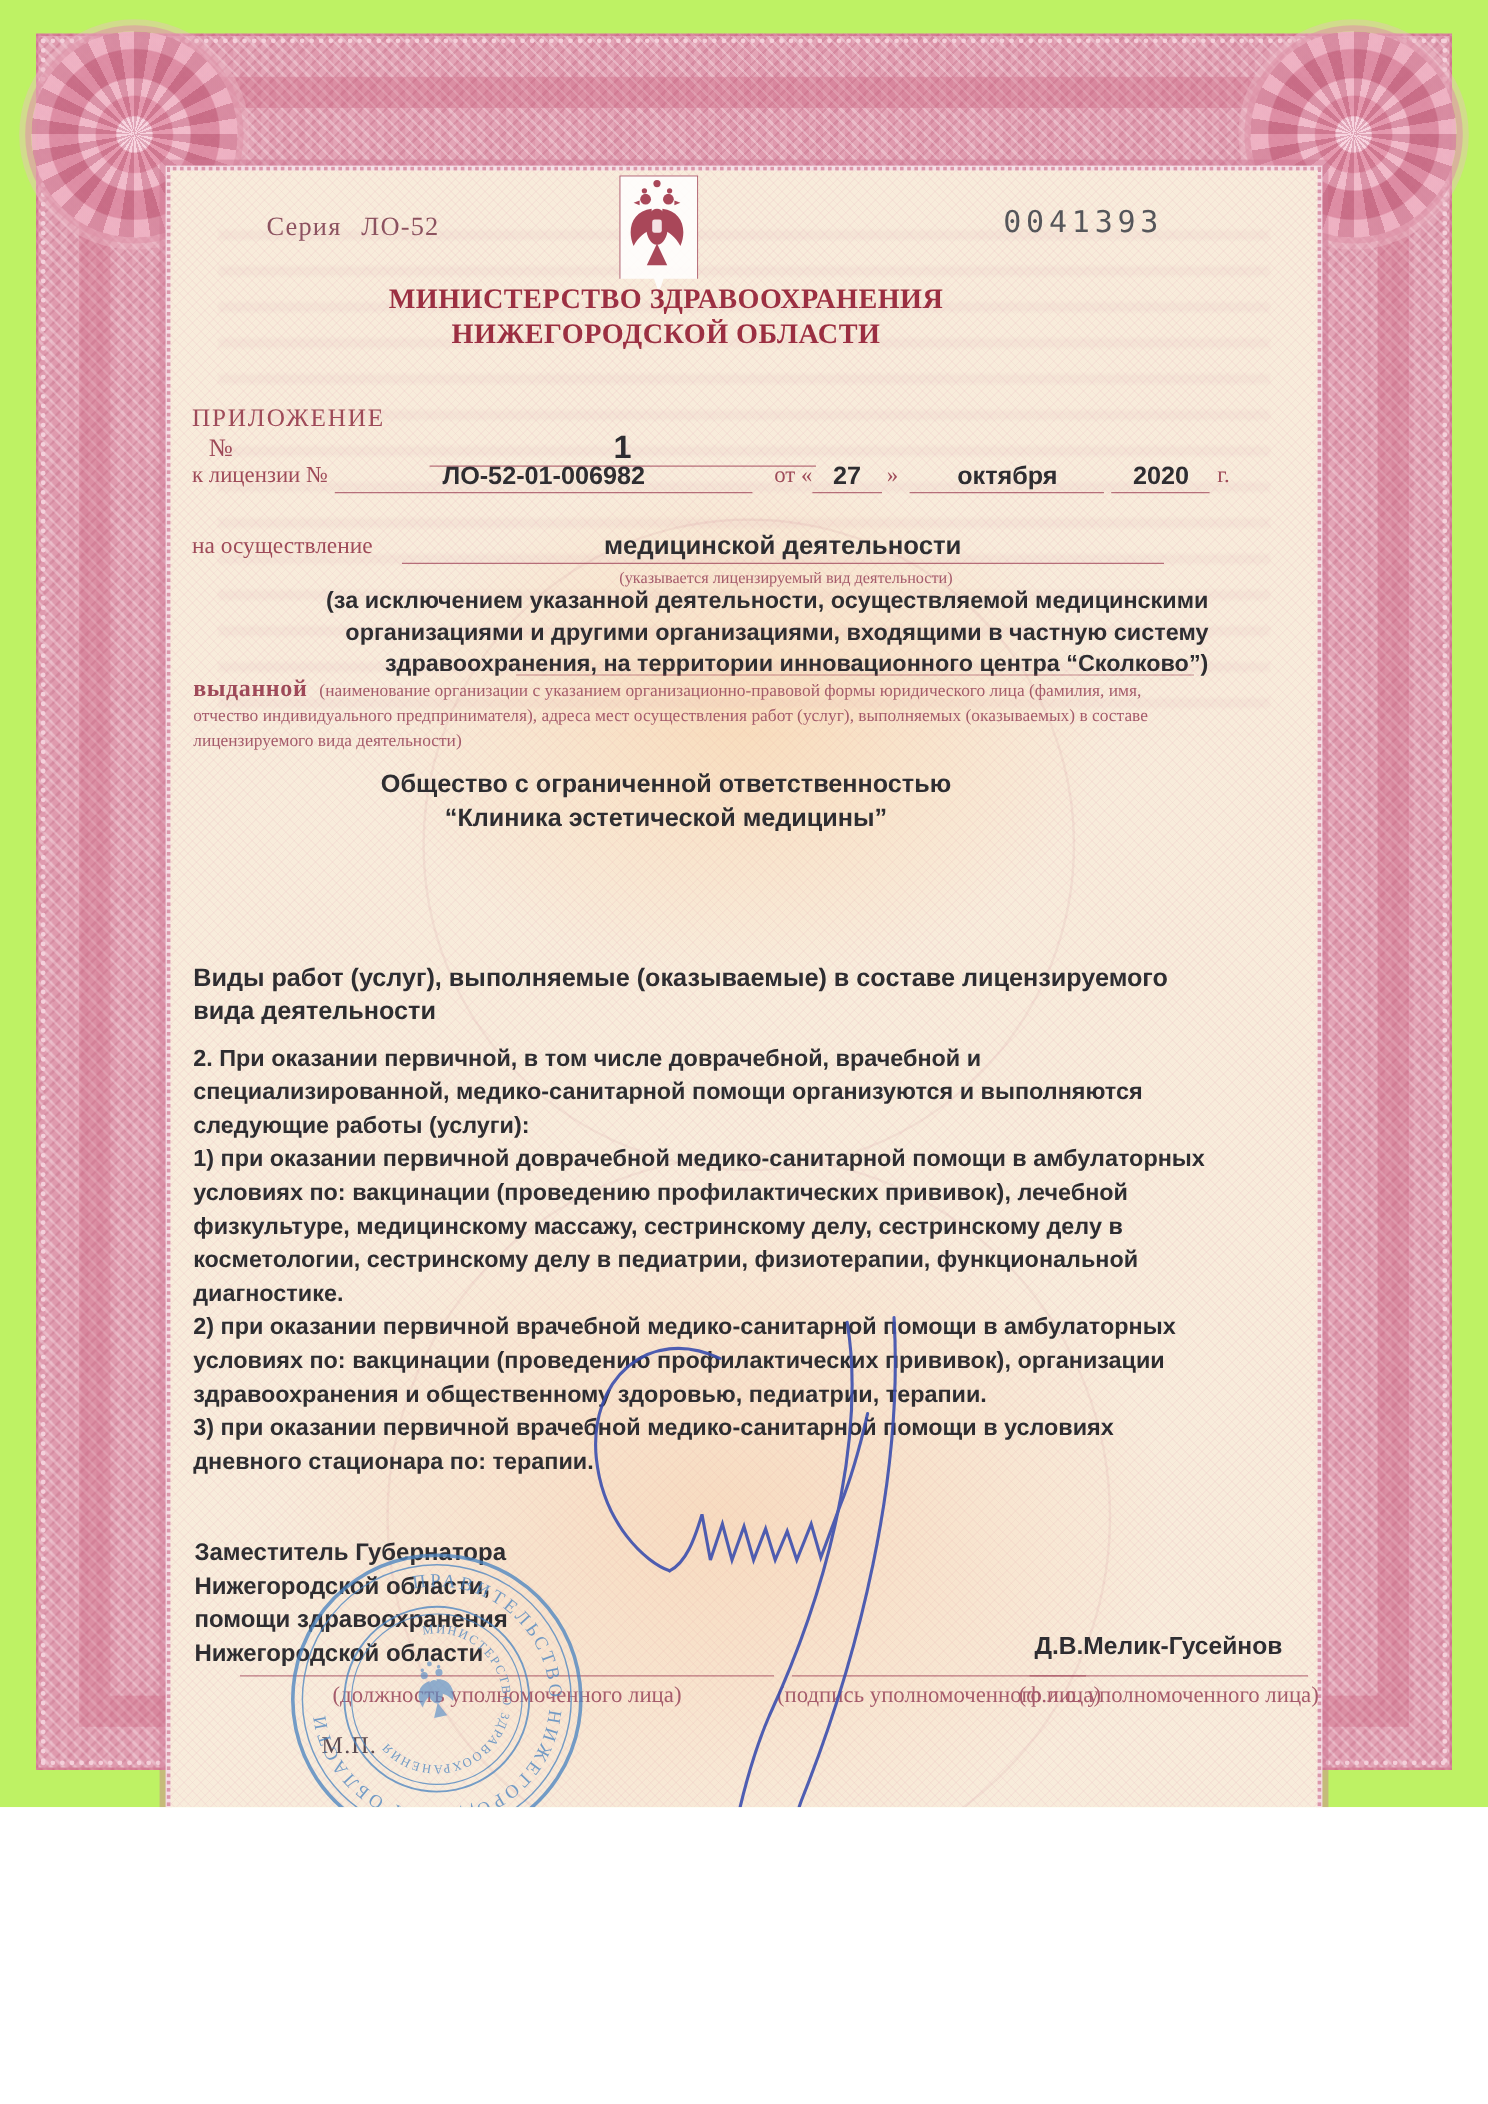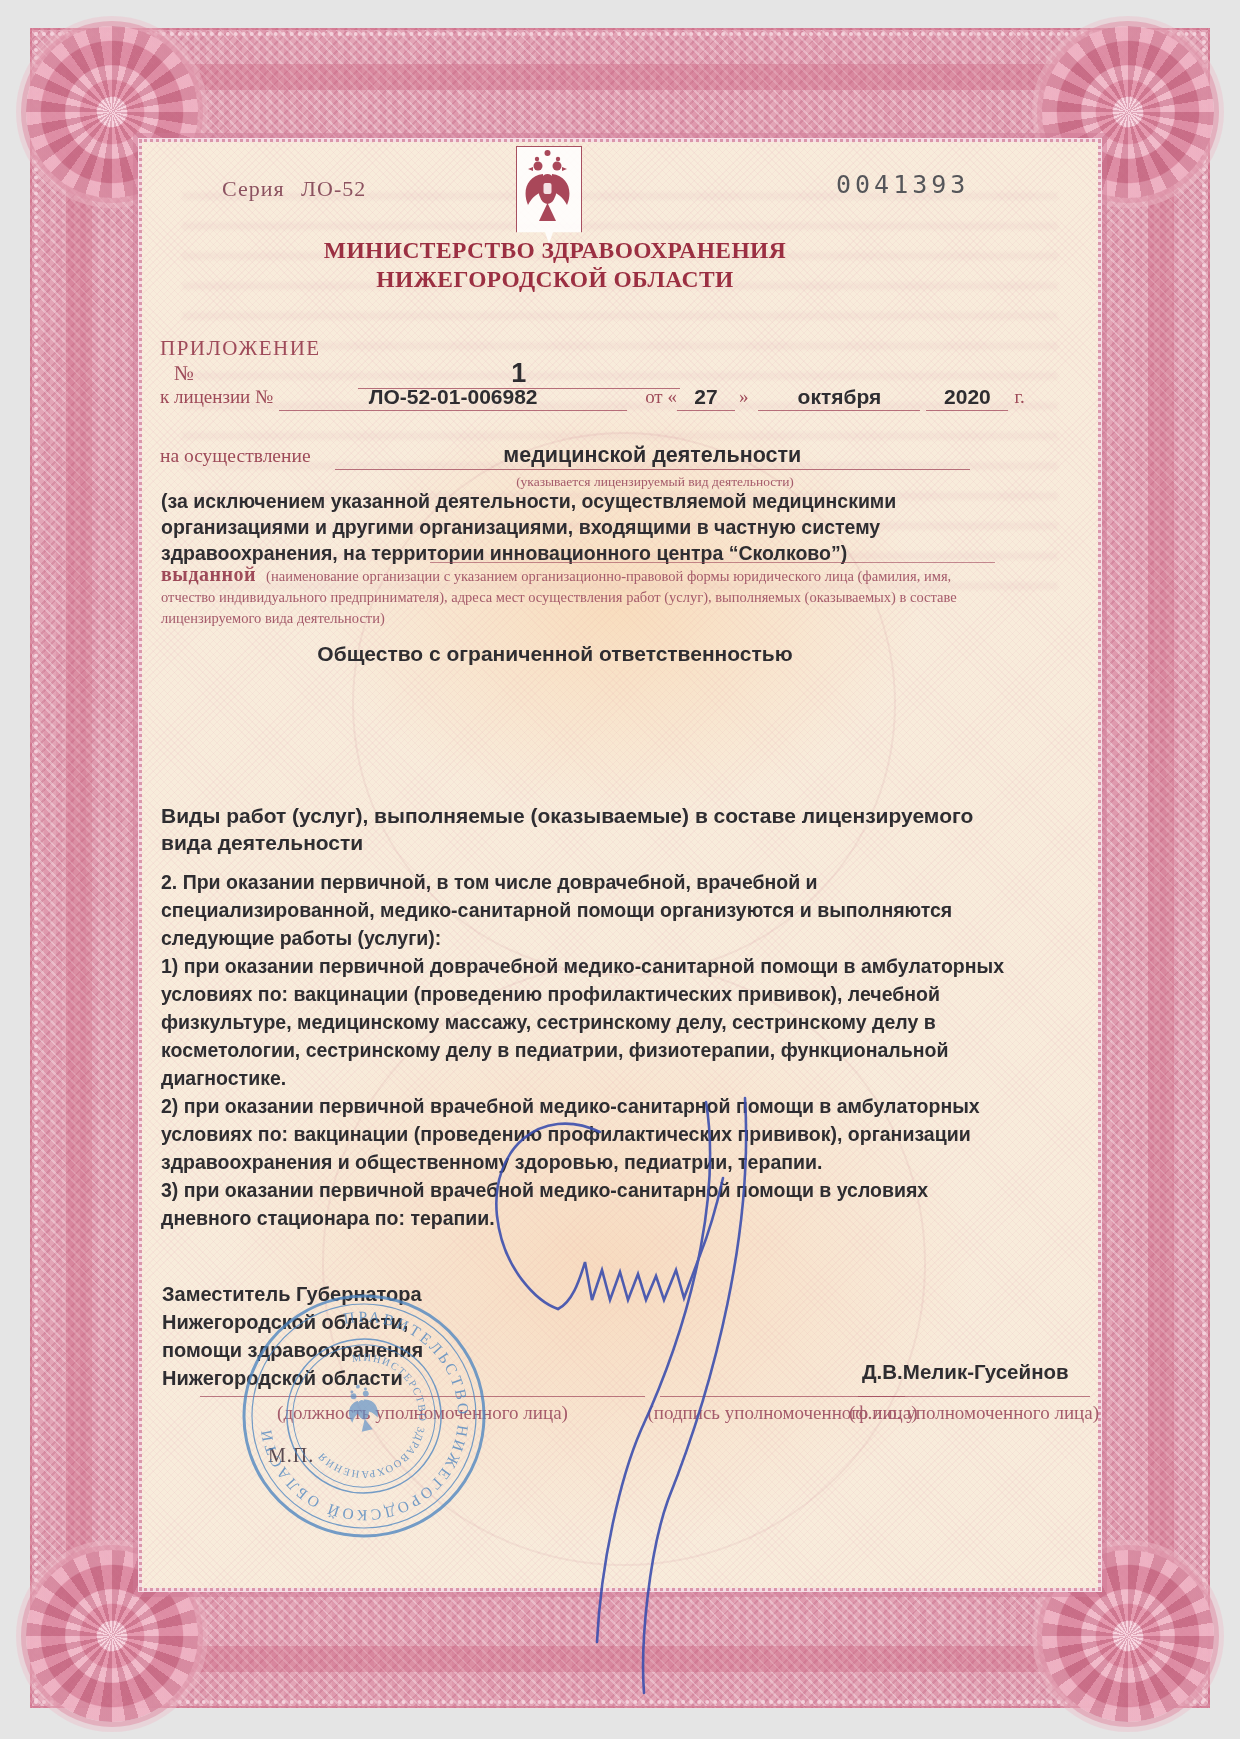--- a/index.html
+++ b/index.html
@@ -1,16 +1,16 @@
 <!DOCTYPE html>
 <html><head>
 <meta charset="utf-8">
 <style>
   html,body{margin:0;padding:0;background:#ffffff;}
-  .page{position:relative;width:1240px;height:1739px;background:#e5e5e5;overflow:hidden;
+  .page{position:relative;width:1240px;height:1506px;background:#bef264;overflow:hidden;
         font-family:"Liberation Serif",serif;}
   
   .frame{position:absolute;left:30px;top:28px;right:30px;bottom:31px;
     background-color:#e3a4b6;
     background-image:
       repeating-linear-gradient(45deg, rgba(255,255,255,.28) 0 2px, transparent 2px 7px),
       repeating-linear-gradient(-45deg, rgba(183,91,120,.28) 0 2px, transparent 2px 7px),
       repeating-linear-gradient(90deg, rgba(206,108,138,.18) 0 6px, transparent 6px 12px);
     border:2px solid rgba(201,95,124,.5);}
   .frame::before{content:"";position:absolute;inset:34px;border:26px solid rgba(201,95,124,.32);}
@@ -58,21 +58,21 @@
   .license-row{left:160px;top:384px;width:880px;}
   .small-label{font-size:19px;padding-bottom:3px;white-space:nowrap;}
   .lic-fill{width:348px;font-size:21px;line-height:26px;}
   .day-fill{width:58px;font-size:21px;line-height:26px;}
   .month-fill{width:162px;font-size:21px;line-height:26px;}
   .year-fill{width:82px;font-size:21px;line-height:26px;}
   .activity-row{left:160px;top:442px;width:810px;gap:16px;}
   .act-fill{flex:1;font-size:21.5px;line-height:27px;}
   .act-caption{left:340px;top:474px;width:630px;text-align:center;font-size:13.5px;color:#a55b6b;}
   .exclusion{left:161px;top:488px;width:846px;font-family:"Liberation Sans",sans-serif;
-    font-weight:700;font-size:19.5px;line-height:26px;color:#2e2d31;}
+    font-weight:700;font-size:19.5px;line-height:26px;color:#2e2d31;text-align:right;}
   .excl-rule{left:430px;top:562px;width:565px;border-bottom:1.5px solid rgba(160,70,90,.6);}
   .issued{left:161px;top:564px;width:846px;font-size:14.5px;line-height:21px;color:#a55b6b;}
   .issued-label{font-size:20px;font-weight:700;color:#9e4a59;letter-spacing:.5px;margin-right:10px;}
   .orgname{left:155px;top:640px;width:800px;text-align:center;font-family:"Liberation Sans",sans-serif;
     font-weight:700;font-size:21px;line-height:28px;color:#2e2d31;}
   .address{left:155px;top:712px;width:800px;text-align:center;font-family:"Liberation Sans",sans-serif;
     font-weight:700;font-size:21px;line-height:27px;color:#2e2d31;}
   .works-heading{left:161px;top:802px;width:840px;font-family:"Liberation Sans",sans-serif;
     font-weight:700;font-size:21px;line-height:27px;color:#2e2d31;}
   .body-text{left:161px;top:868px;width:846px;font-family:"Liberation Sans",sans-serif;
@@ -171,20 +171,21 @@
     </div>
     <div class="abs act-caption">(указывается лицензируемый вид деятельности)</div>
 
     <div class="abs exclusion">(за исключением указанной деятельности, осуществляемой медицинскими организациями и другими организациями, входящими в частную систему здравоохранения, на территории инновационного центра “Сколково”)</div>
     <div class="abs excl-rule"></div>
 
     <p class="abs issued" style="margin:0;"><span class="issued-label">выданной</span><span>(наименование организации с указанием организационно-правовой формы юридического лица (фамилия, имя, отчество индивидуального предпринимателя), адреса мест осуществления работ (услуг), выполняемых (оказываемых) в составе лицензируемого вида деятельности)</span></p>
 
     <div class="abs orgname">
       <div>Общество с ограниченной ответственностью</div>
+      <div>“Клиника эстетической медицины”</div>
     </div>
 
     <div class="abs works-heading">Виды работ (услуг), выполняемые (оказываемые) в составе лицензируемого вида деятельности</div>
     <div class="abs body-text">
       <p>2. При оказании первичной, в том числе доврачебной, врачебной и специализированной, медико-санитарной помощи организуются и выполняются следующие работы (услуги):</p>
       <p>1) при оказании первичной доврачебной медико-санитарной помощи в амбулаторных условиях по: вакцинации (проведению профилактических прививок), лечебной физкультуре, медицинскому массажу, сестринскому делу, сестринскому делу в косметологии, сестринскому делу в педиатрии, физиотерапии, функциональной диагностике.</p>
       <p>2) при оказании первичной врачебной медико-санитарной помощи в амбулаторных условиях по: вакцинации (проведению профилактических прививок), организации здравоохранения и общественному здоровью, педиатрии, терапии.</p>
       <p>3) при оказании первичной врачебной медико-санитарной помощи в условиях дневного стационара по: терапии.</p>
     </div>
 

